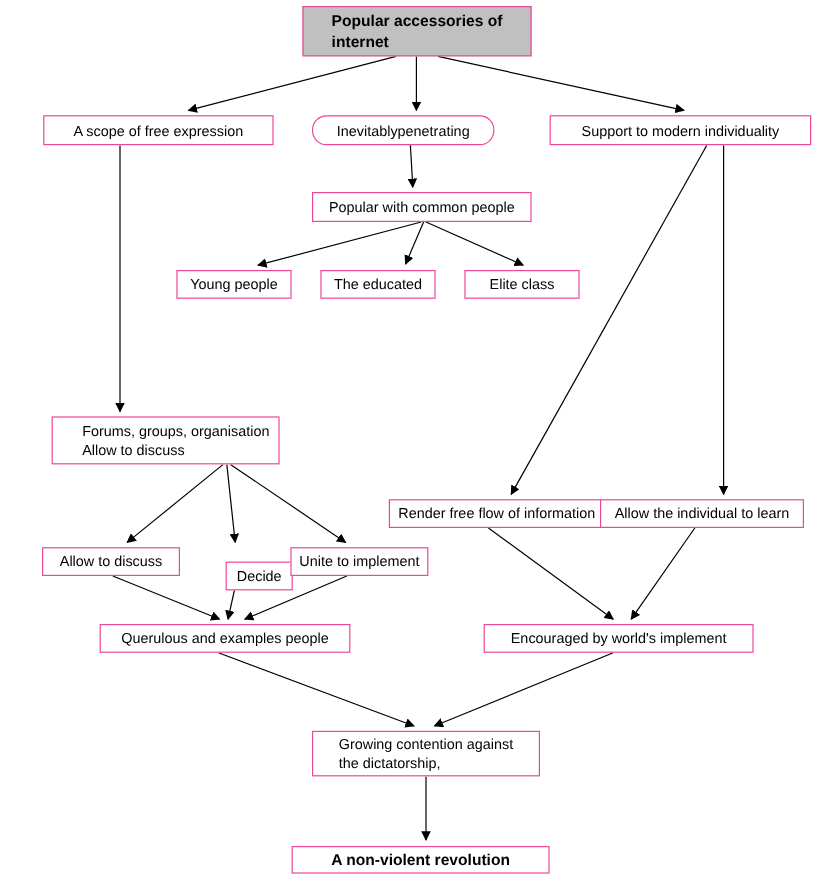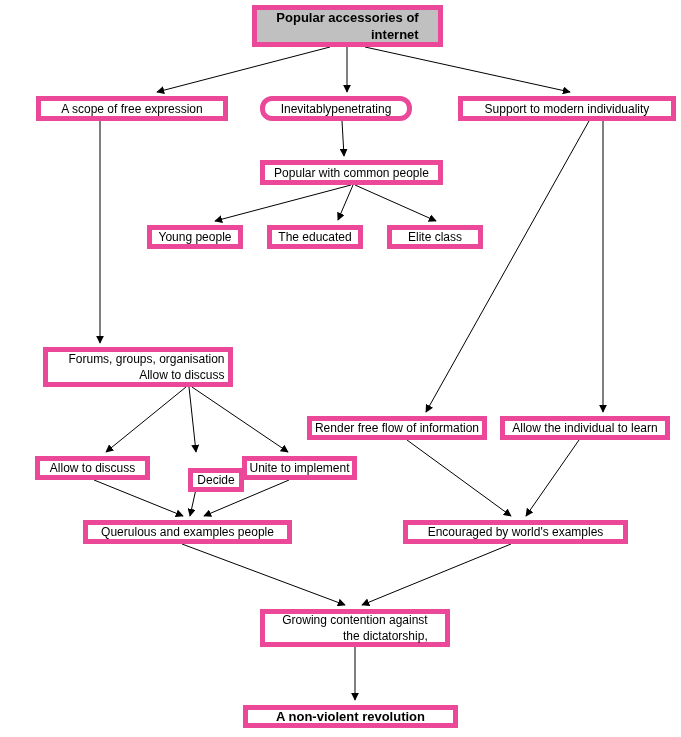--- a/index.html
+++ b/index.html
@@ -14,26 +14,26 @@
   }
   #edges {
     position: absolute;
     left: 0; top: 0;
     width: 681px; height: 737px;
   }
   #edges line { stroke: #000000; stroke-width: 1; }
   .node {
     position: absolute;
     box-sizing: border-box;
-    border: 5px solid #ec4899;
+    border: 1px solid #ec4899;
     background: #ffffff;
     display: flex;
     align-items: center;
     justify-content: center;
-    text-align: right;
+    text-align: left;
     font-size: 12px;
     line-height: 16px;
     white-space: pre-line;
     z-index: 2;
   }
   .node.title-node {
     background: #c0c0c0;
     font-weight: bold;
     font-size: 13px;
     line-height: 17px;
@@ -96,26 +96,26 @@
 
   <div class="node" style="left:43px; top:347px; width:190px; height:40px;padding-left:17px;">Forums, groups, organisation
 Allow to discuss</div>
 
   <div class="node" style="left:35px; top:456px; width:115px; height:24px;">Allow to discuss</div>
 
   <div class="node" style="left:188px; top:456px; width:56px; height:24px;margin-top:12px;">Decide</div>
 
   <div class="node" style="left:242px; top:456px; width:115px; height:24px;">Unite to implement</div>
 
-  <div class="node" style="left:307px; top:416px; width:180px; height:24px;">Render free flow of information</div>
+  <div class="node" style="left:324px; top:416px; width:180px; height:24px;">Render free flow of information</div>
 
   <div class="node" style="left:500px; top:416px; width:170px; height:24px;">Allow the individual to learn</div>
 
   <div class="node" style="left:83px; top:520px; width:209px; height:24px;">Querulous and examples people</div>
 
-  <div class="node" style="left:403px; top:520px; width:225px; height:24px;">Encouraged by world's examples</div>
+  <div class="node" style="left:403px; top:520px; width:225px; height:24px;">Encouraged by world's implement</div>
 
   <div class="node" style="left:260px; top:609px; width:190px; height:38px;">Growing contention against
 the dictatorship,</div>
 
   <div class="node bold-node" style="left:243px; top:705px; width:215px; height:23px;">A non-violent revolution</div>
 
 </div>
 
 </body></html>

